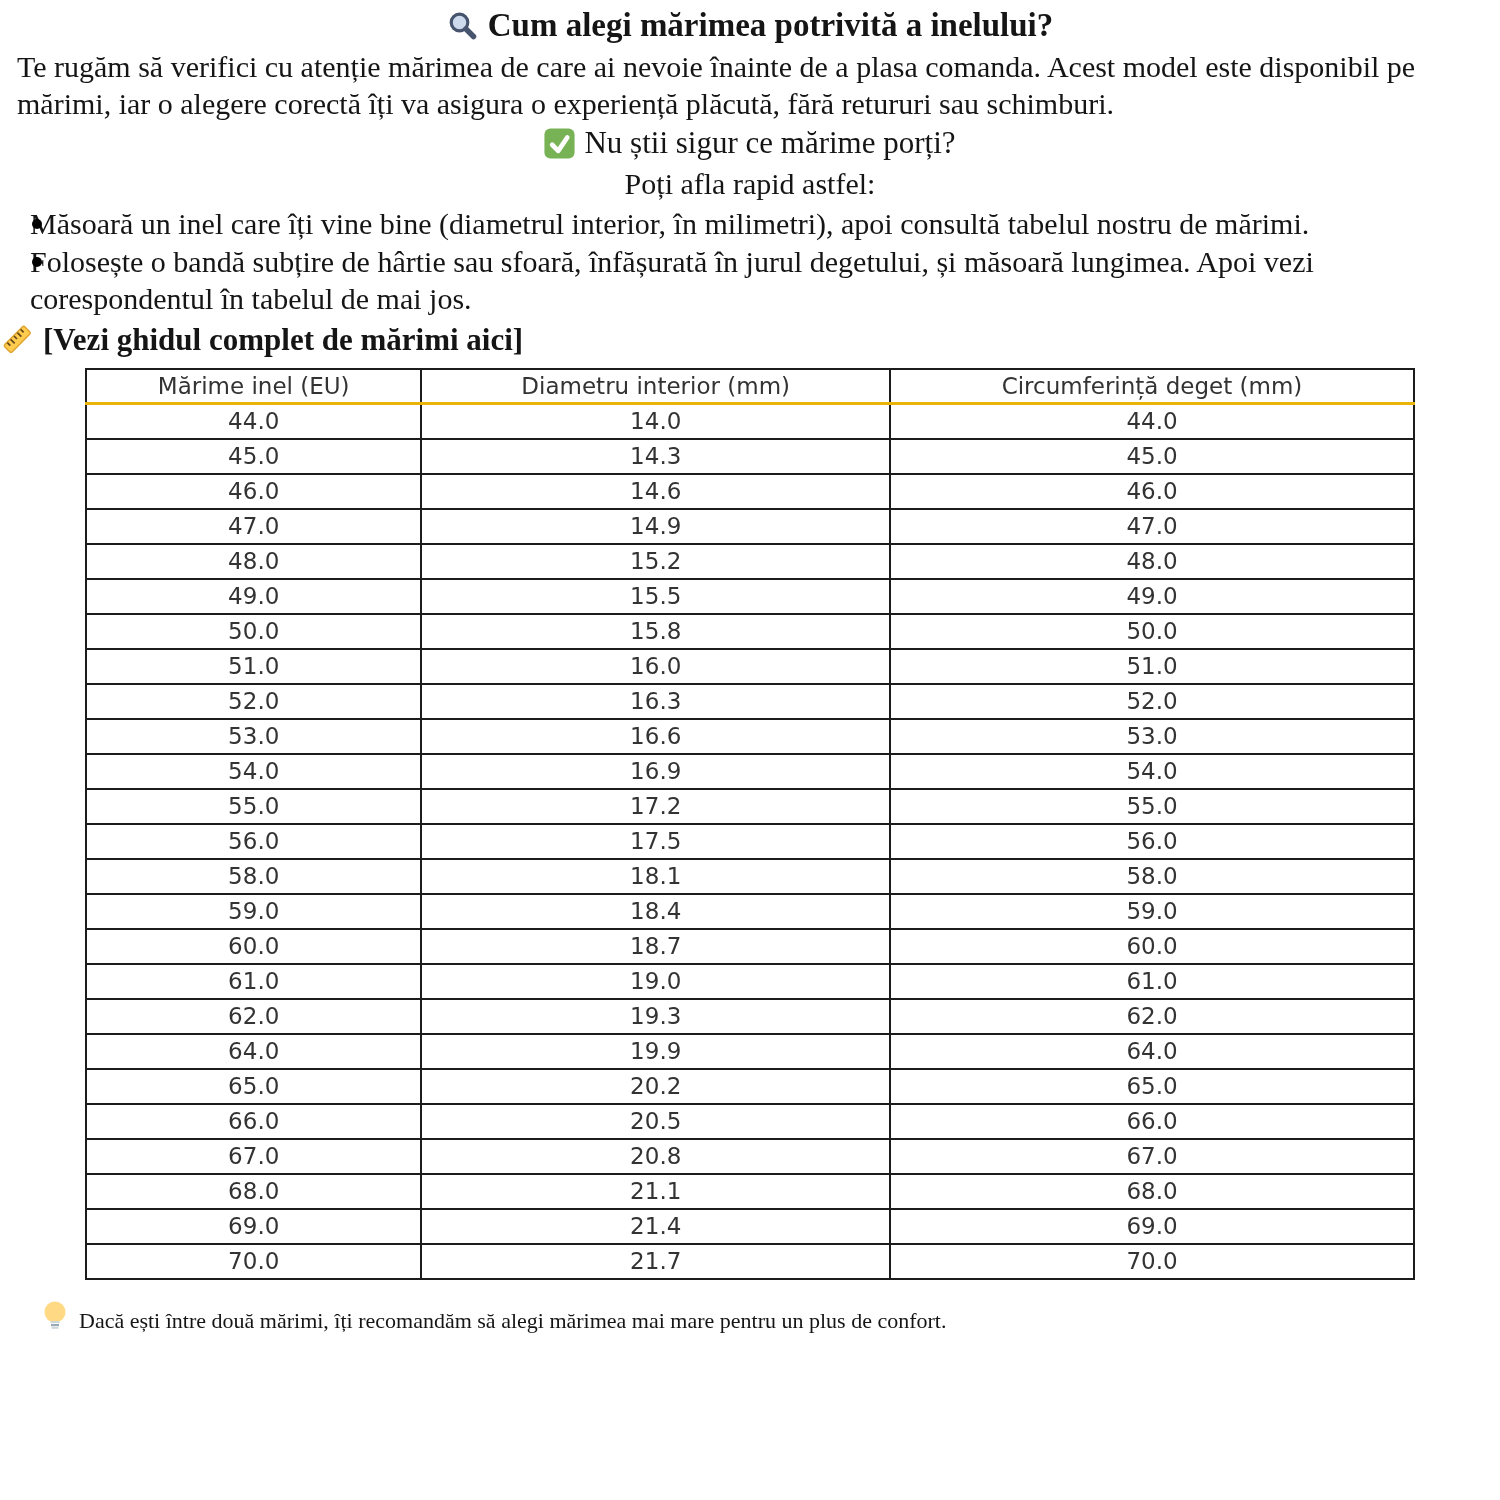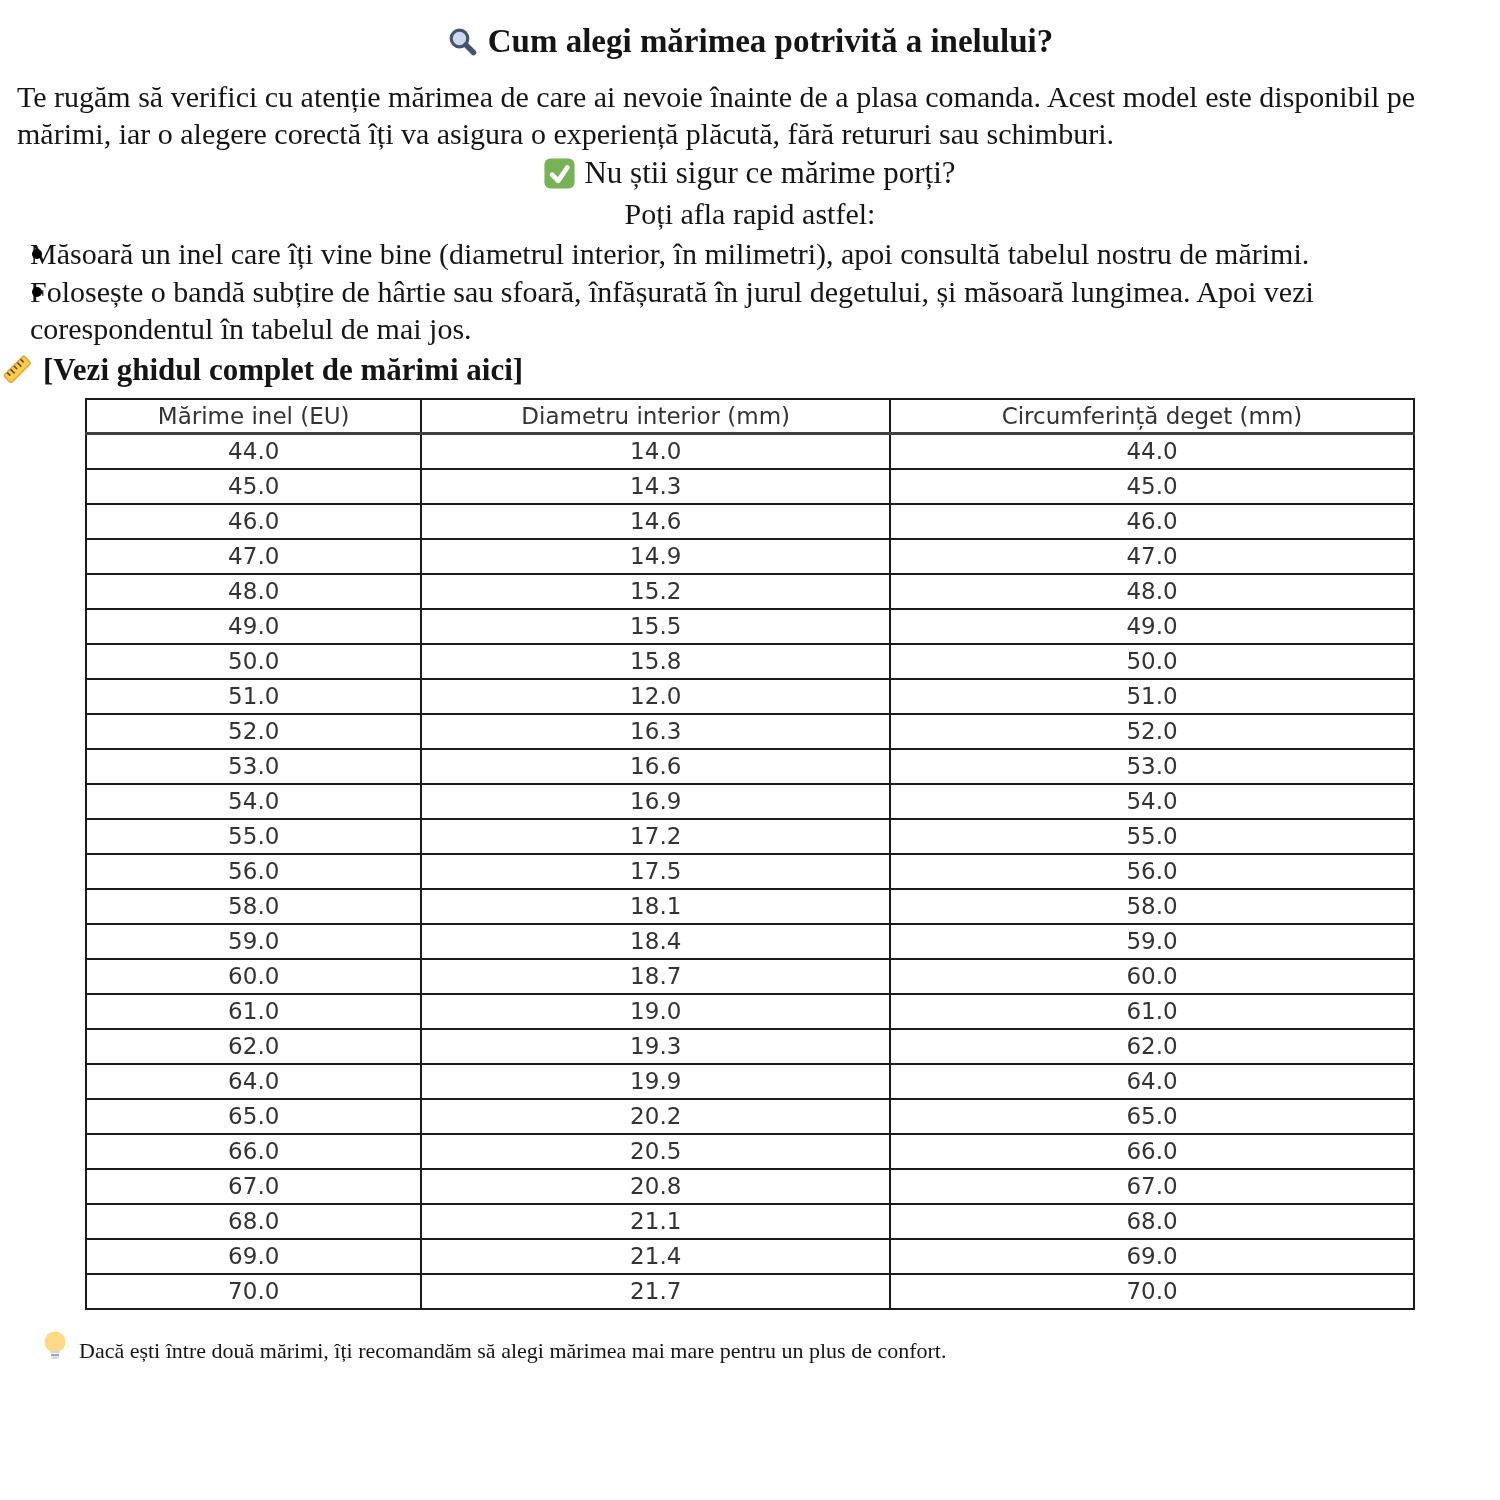--- a/index.html
+++ b/index.html
@@ -1,33 +1,33 @@
 <!DOCTYPE html>
 <html><head>
 <meta charset="utf-8">
 <style>
   html, body { background:#ffffff; margin:0; padding:0; }
   body { width:1500px; height:1500px; overflow:hidden; }
   .page { font-family:"Liberation Serif", serif; color:#151515; padding-top:6px; }
 
-  h1.title { font-size:33px; font-weight:bold; text-align:center; margin:16px; line-height:1.2; }
+  h1.title { font-size:33px; font-weight:bold; text-align:center; margin:0; line-height:1.2; }
   .intro { font-size:30px; line-height:1.24; margin:2px auto 0; max-width:1466px; }
   .qline { font-size:31px; text-align:center; margin:2px 0 4px; line-height:1.22; }
   .sub   { font-size:30px; text-align:center; margin:3px 11px 0; line-height:1.22; }
 
   ul.bullets { list-style:none; margin:3px 0 0; padding:0; }
   ul.bullets li { font-size:30px; line-height:1.24; position:relative; padding:0 30px; }
   ul.bullets li .dot { position:absolute; left:32px; top:14px; width:10px; height:10px; background:#000; border-radius:50%; }
 
   .guide { font-size:31px; font-weight:bold; text-align:left; margin:4px 0 9px; line-height:1.22; }
 
   table.sizes { border-collapse:collapse; margin:0 auto; width:1330px;
                 font-family:"DejaVu Sans","Liberation Sans",sans-serif; font-size:23px; color:#333333; }
   table.sizes th, table.sizes td { border:2px solid #1c1c1c; text-align:center; padding:0; height:33px; font-weight:normal; }
-  table.sizes thead th { height:32px; border-bottom:3px solid #404040; }
+  table.sizes thead th { height:32px; border-bottom:3px solid #eab308; }
 
   .note { font-size:22px; line-height:1.24; text-align:left; margin:20px auto 13px; max-width:1420px; }
 
   .icon { display:inline-block; vertical-align:-6px; margin-right:9px; }
   .icon svg { display:block; }
 </style>
 </head>
 <body>
 
 <div class="page">
@@ -109,21 +109,21 @@
           <td>15.5</td>
           <td>49.0</td>
         </tr>
         <tr>
           <td>50.0</td>
           <td>15.8</td>
           <td>50.0</td>
         </tr>
         <tr>
           <td>51.0</td>
-          <td>12.0</td>
+          <td>16.0</td>
           <td>51.0</td>
         </tr>
         <tr>
           <td>52.0</td>
           <td>16.3</td>
           <td>52.0</td>
         </tr>
         <tr>
           <td>53.0</td>
           <td>16.6</td>

